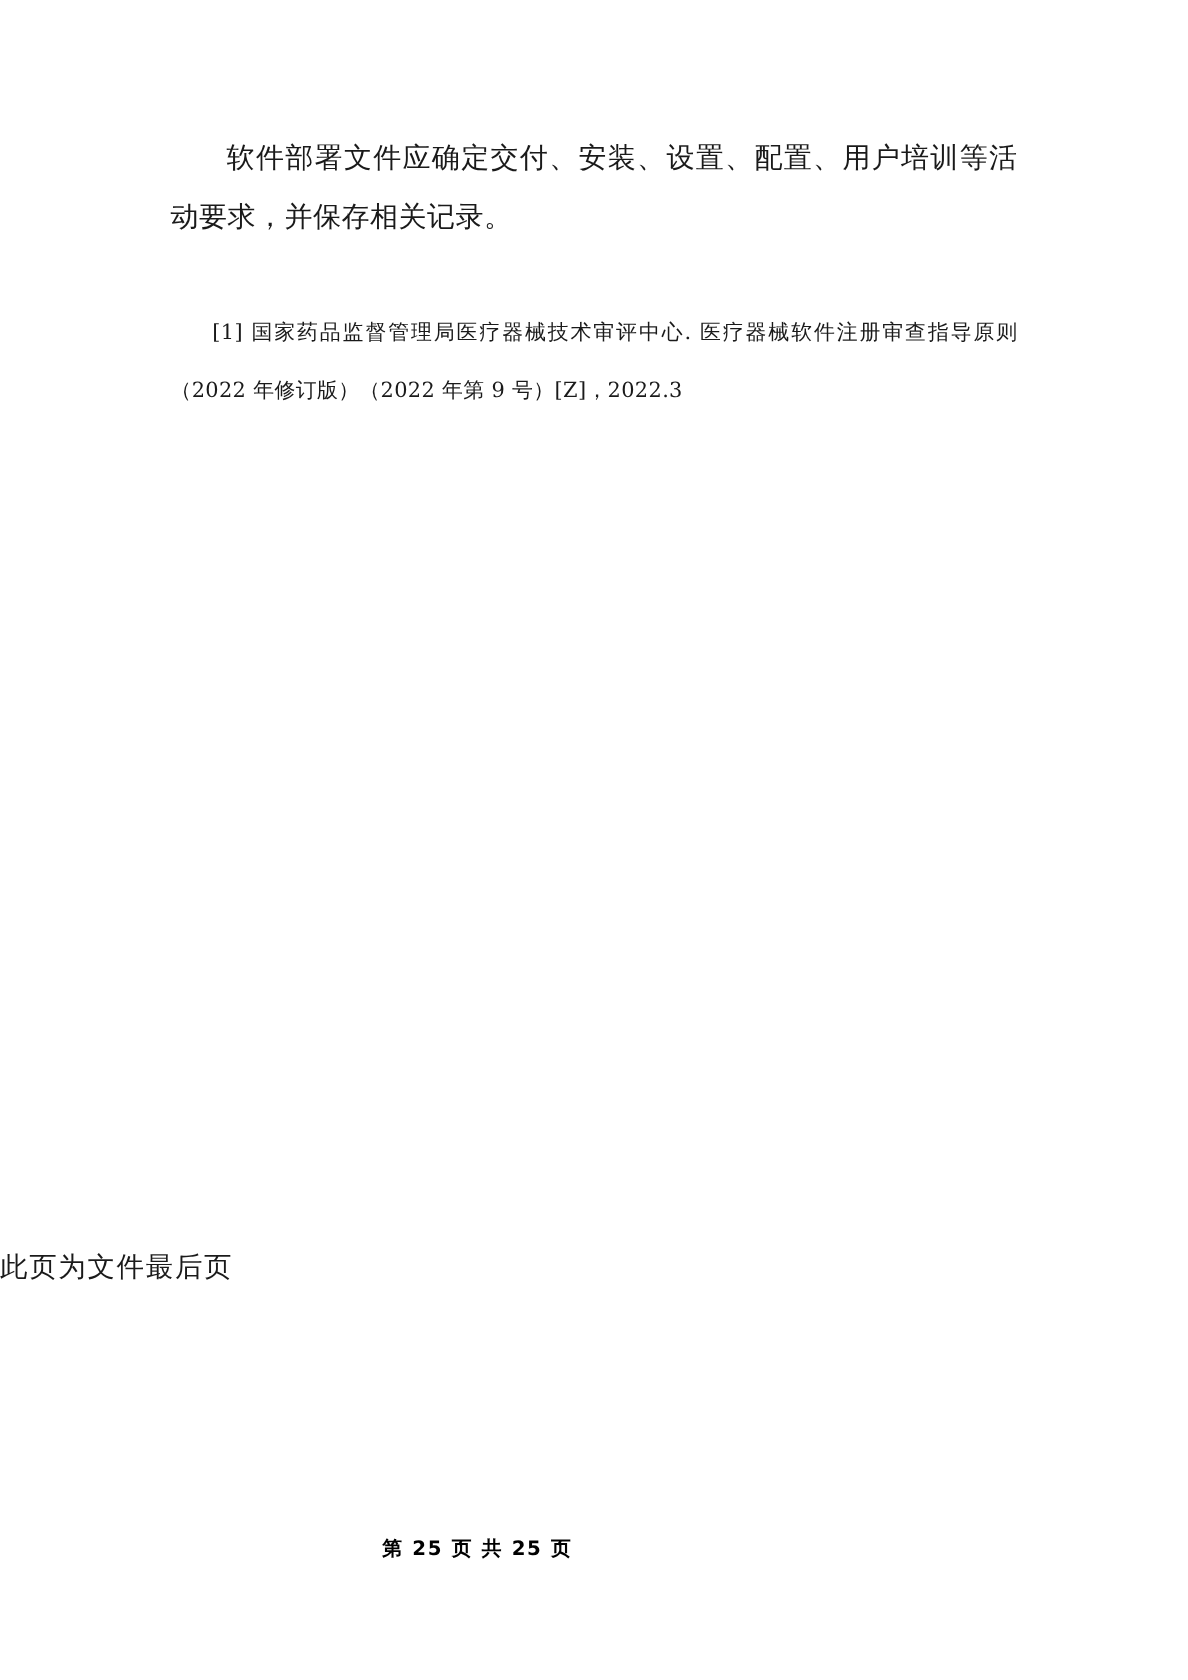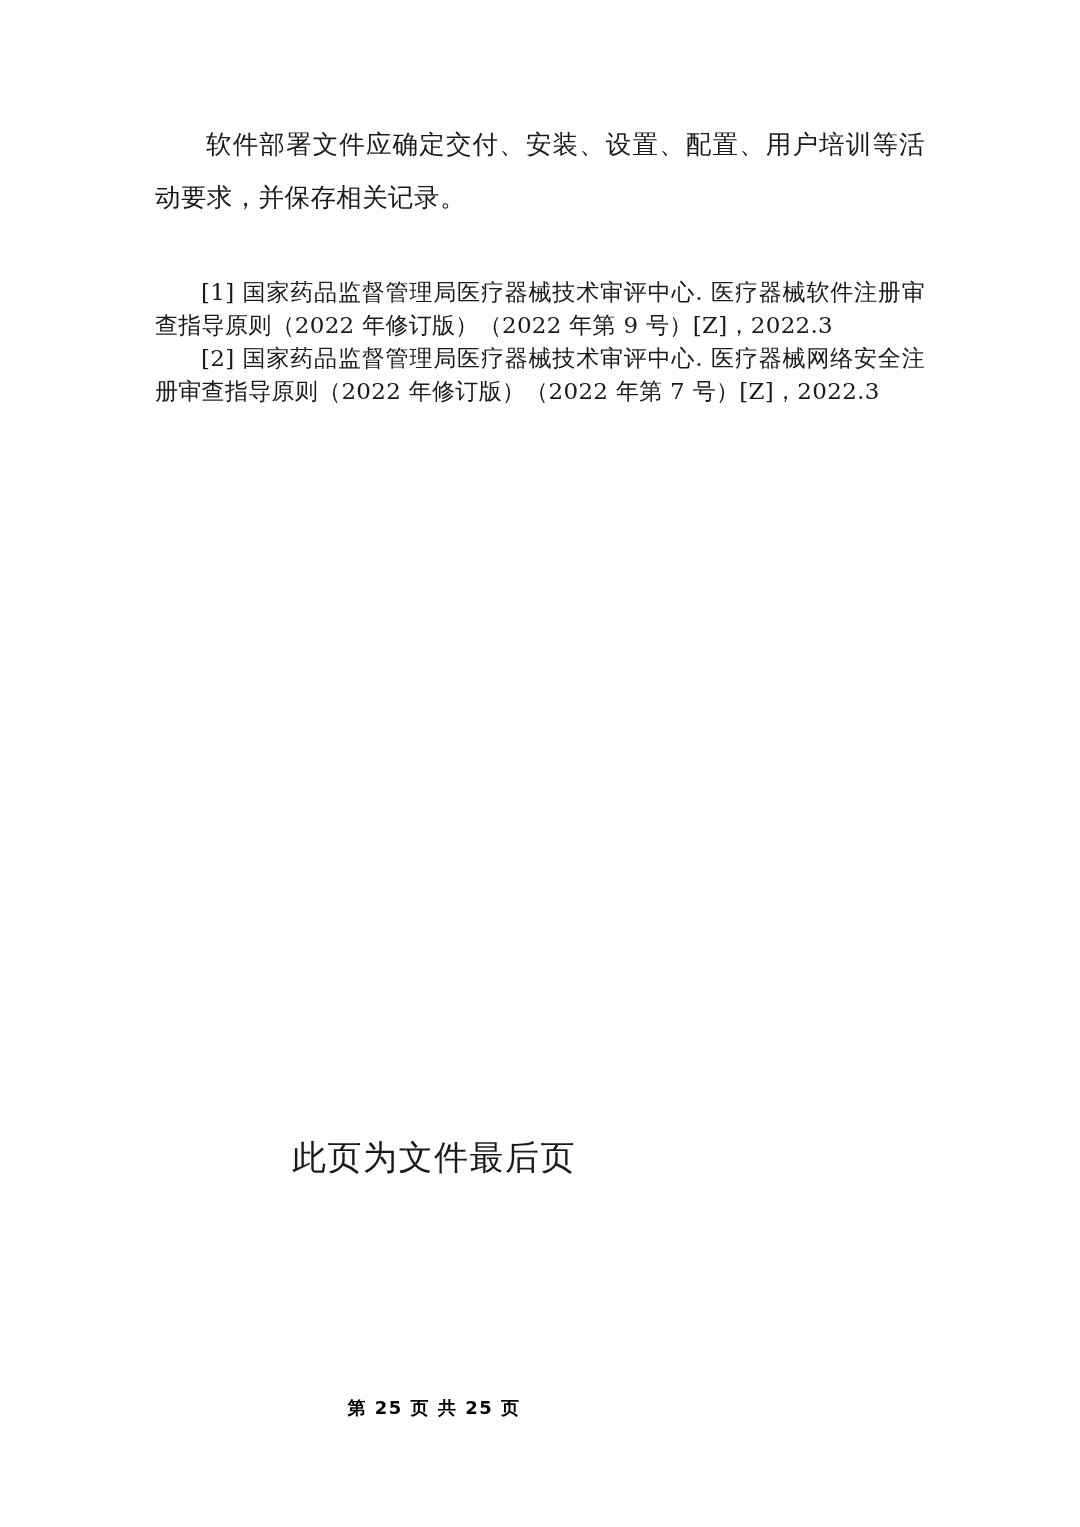--- a/index.html
+++ b/index.html
@@ -45,34 +45,34 @@
     line-height: 53px;
     font-weight: bold;
     letter-spacing: 1px;
     font-family: "DejaVu Sans", "Liberation Sans", sans-serif;
   }
   .gap-before-refs {
     height: 52px;
   }
   p.ref-item {
     margin: 0;
-    font-size: 23px;
-    line-height: 33px;
+    font-size: 19px;
+    line-height: 53px;
     text-indent: 2em;
     text-align: justify;
     text-justify: inter-ideograph;
     letter-spacing: 0.3px;
   }
   .closing {
     position: absolute;
     left: 0;
     right: 0;
     top: 1135px;
-    text-align: center;
-    font-size: 34px;
+    text-align: left;
+    font-size: 25px;
     letter-spacing: 1.5px;
   }
   .footer {
     position: absolute;
     left: 0;
     right: 0;
     top: 1396px;
     text-align: center;
     font-size: 18px;
     font-weight: bold;
@@ -87,21 +87,20 @@
 <div class="page">
 
   <div class="content">
 
     <p class="body-para">软件部署文件应确定交付、安装、设置、配置、用户培训等活动要求，并保存相关记录。</p>
 
     <div class="gap-before-refs"></div>
 
 
     <p class="ref-item">[1] 国家药品监督管理局医疗器械技术审评中心. 医疗器械软件注册审查指导原则（2022 年修订版）（2022 年第 9 号）[Z]，2022.3</p>
-    <p class="ref-item">[2] 国家药品监督管理局医疗器械技术审评中心. 医疗器械网络安全注册审查指导原则（2022 年修订版）（2022 年第 7 号）[Z]，2022.3</p>
 
   </div>
 
   <div class="closing">此页为文件最后页</div>
 
   <div class="footer">第 25 页 共 25 页</div>
 
 </div>
 
 </body></html>

